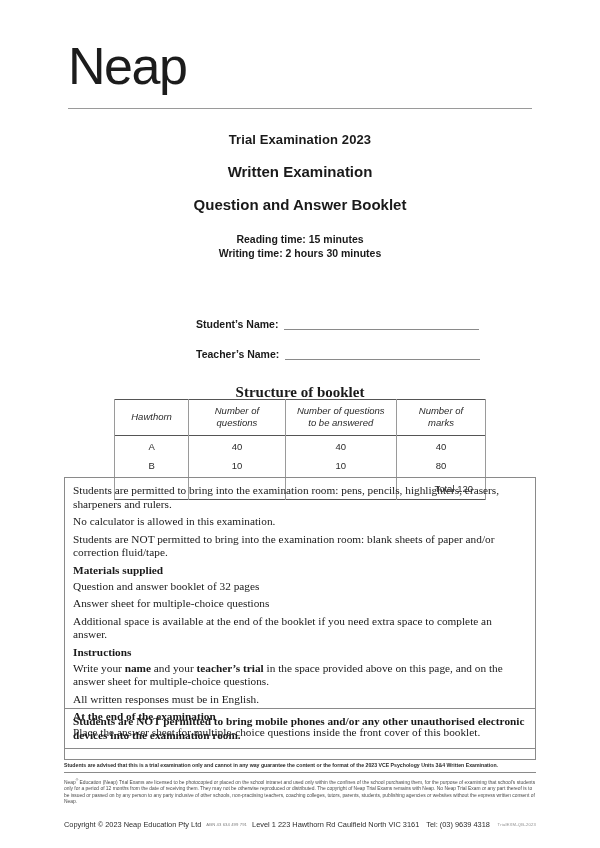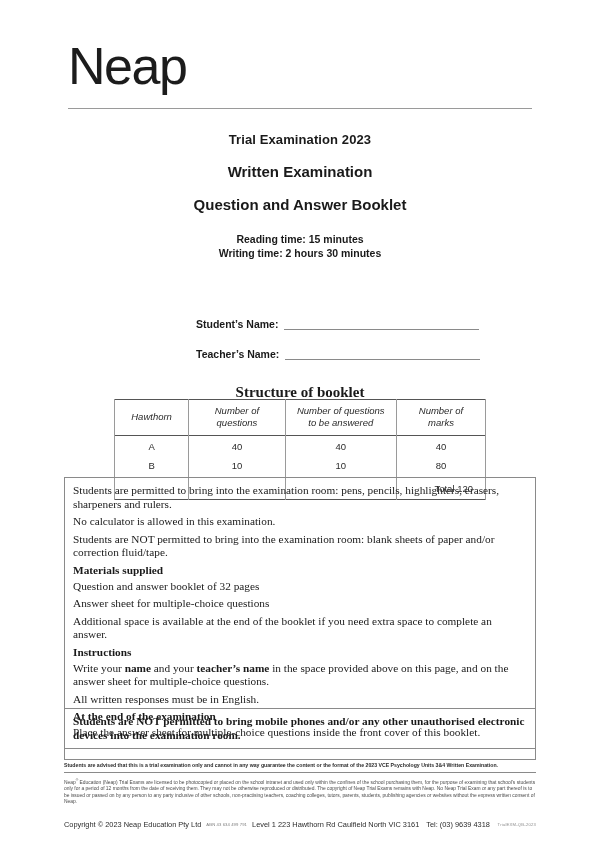--- a/index.html
+++ b/index.html
@@ -335,21 +335,21 @@
 
   <div class="instr-box">
     <p>Students are permitted to bring into the examination room: pens, pencils, highlighters, erasers, sharpeners and rulers.</p>
     <p>No calculator is allowed in this examination.</p>
     <p>Students are NOT permitted to bring into the examination room: blank sheets of paper and/or correction fluid/tape.</p>
     <p class="instr-head">Materials supplied</p>
     <p>Question and answer booklet of 32 pages</p>
     <p>Answer sheet for multiple-choice questions</p>
     <p>Additional space is available at the end of the booklet if you need extra space to complete an answer.</p>
     <p class="instr-head">Instructions</p>
-    <p><span>Write your </span><b>name</b><span> and your </span><b>teacher’s name</b><span> in the space provided above on this page, and on the answer sheet for multiple-choice questions.</span></p>
+    <p><span>Write your </span><b>name</b><span> and your </span><b>teacher’s trial</b><span> in the space provided above on this page, and on the answer sheet for multiple-choice questions.</span></p>
     <p>All written responses must be in English.</p>
     <p class="instr-head">At the end of the examination</p>
     <p>Place the answer sheet for multiple-choice questions inside the front cover of this booklet.</p>
   </div>
 
   <div class="warning-box">Students are NOT permitted to bring mobile phones and/or any other unauthorised electronic devices into the examination room.</div>
 
   <div class="footer">
     <div class="advisory">Students are advised that this is a trial examination only and cannot in any way guarantee the content or the format of the 2023 VCE Psychology Units 3&amp;4 Written Examination.</div>
     <div class="footer-rule"></div>

